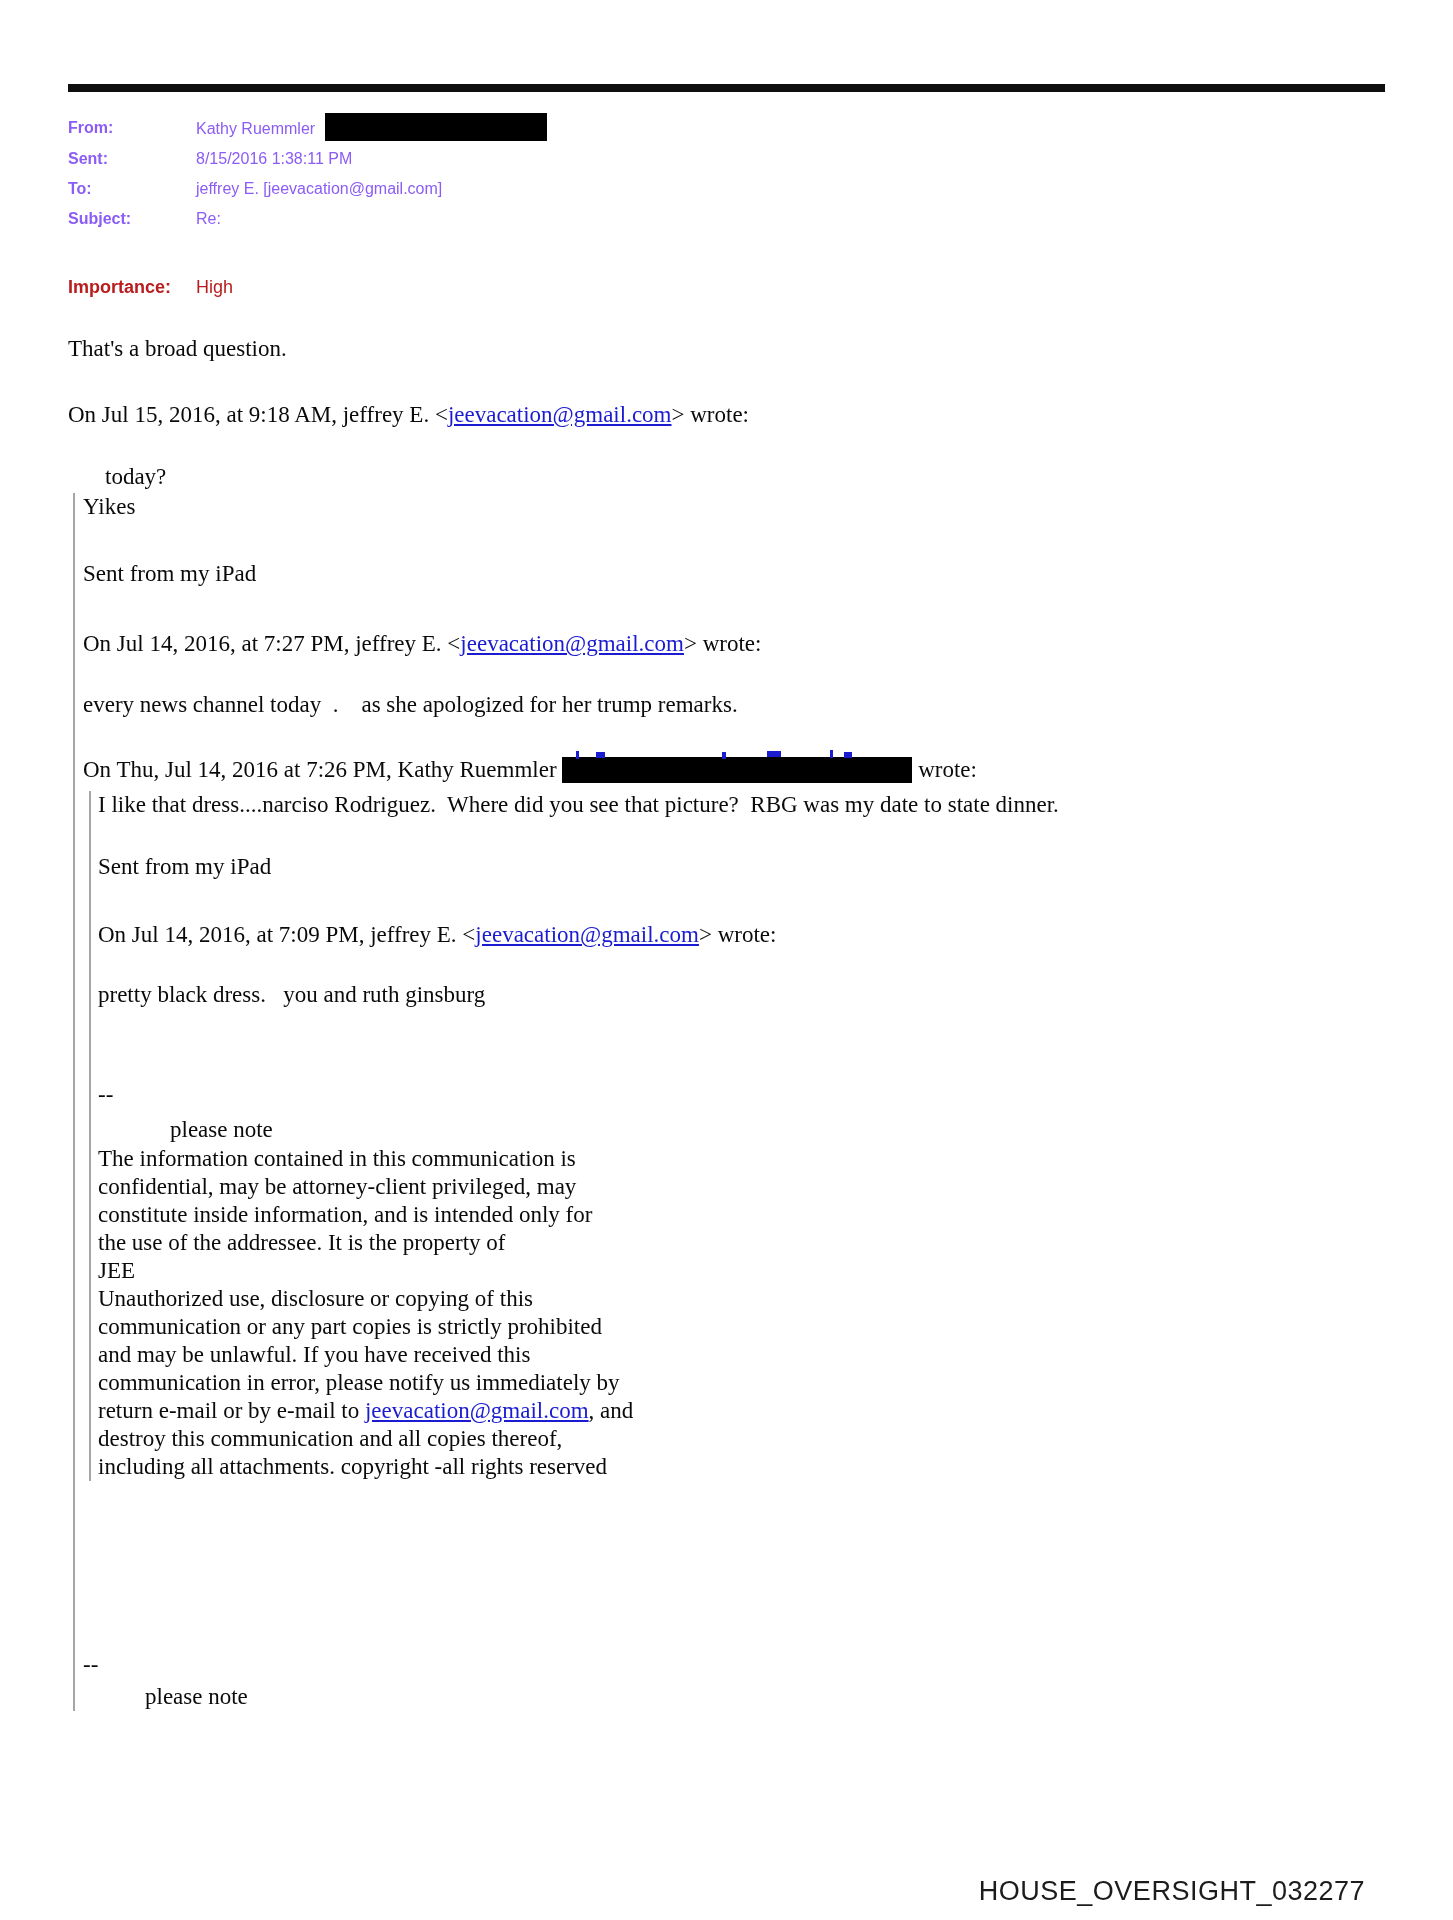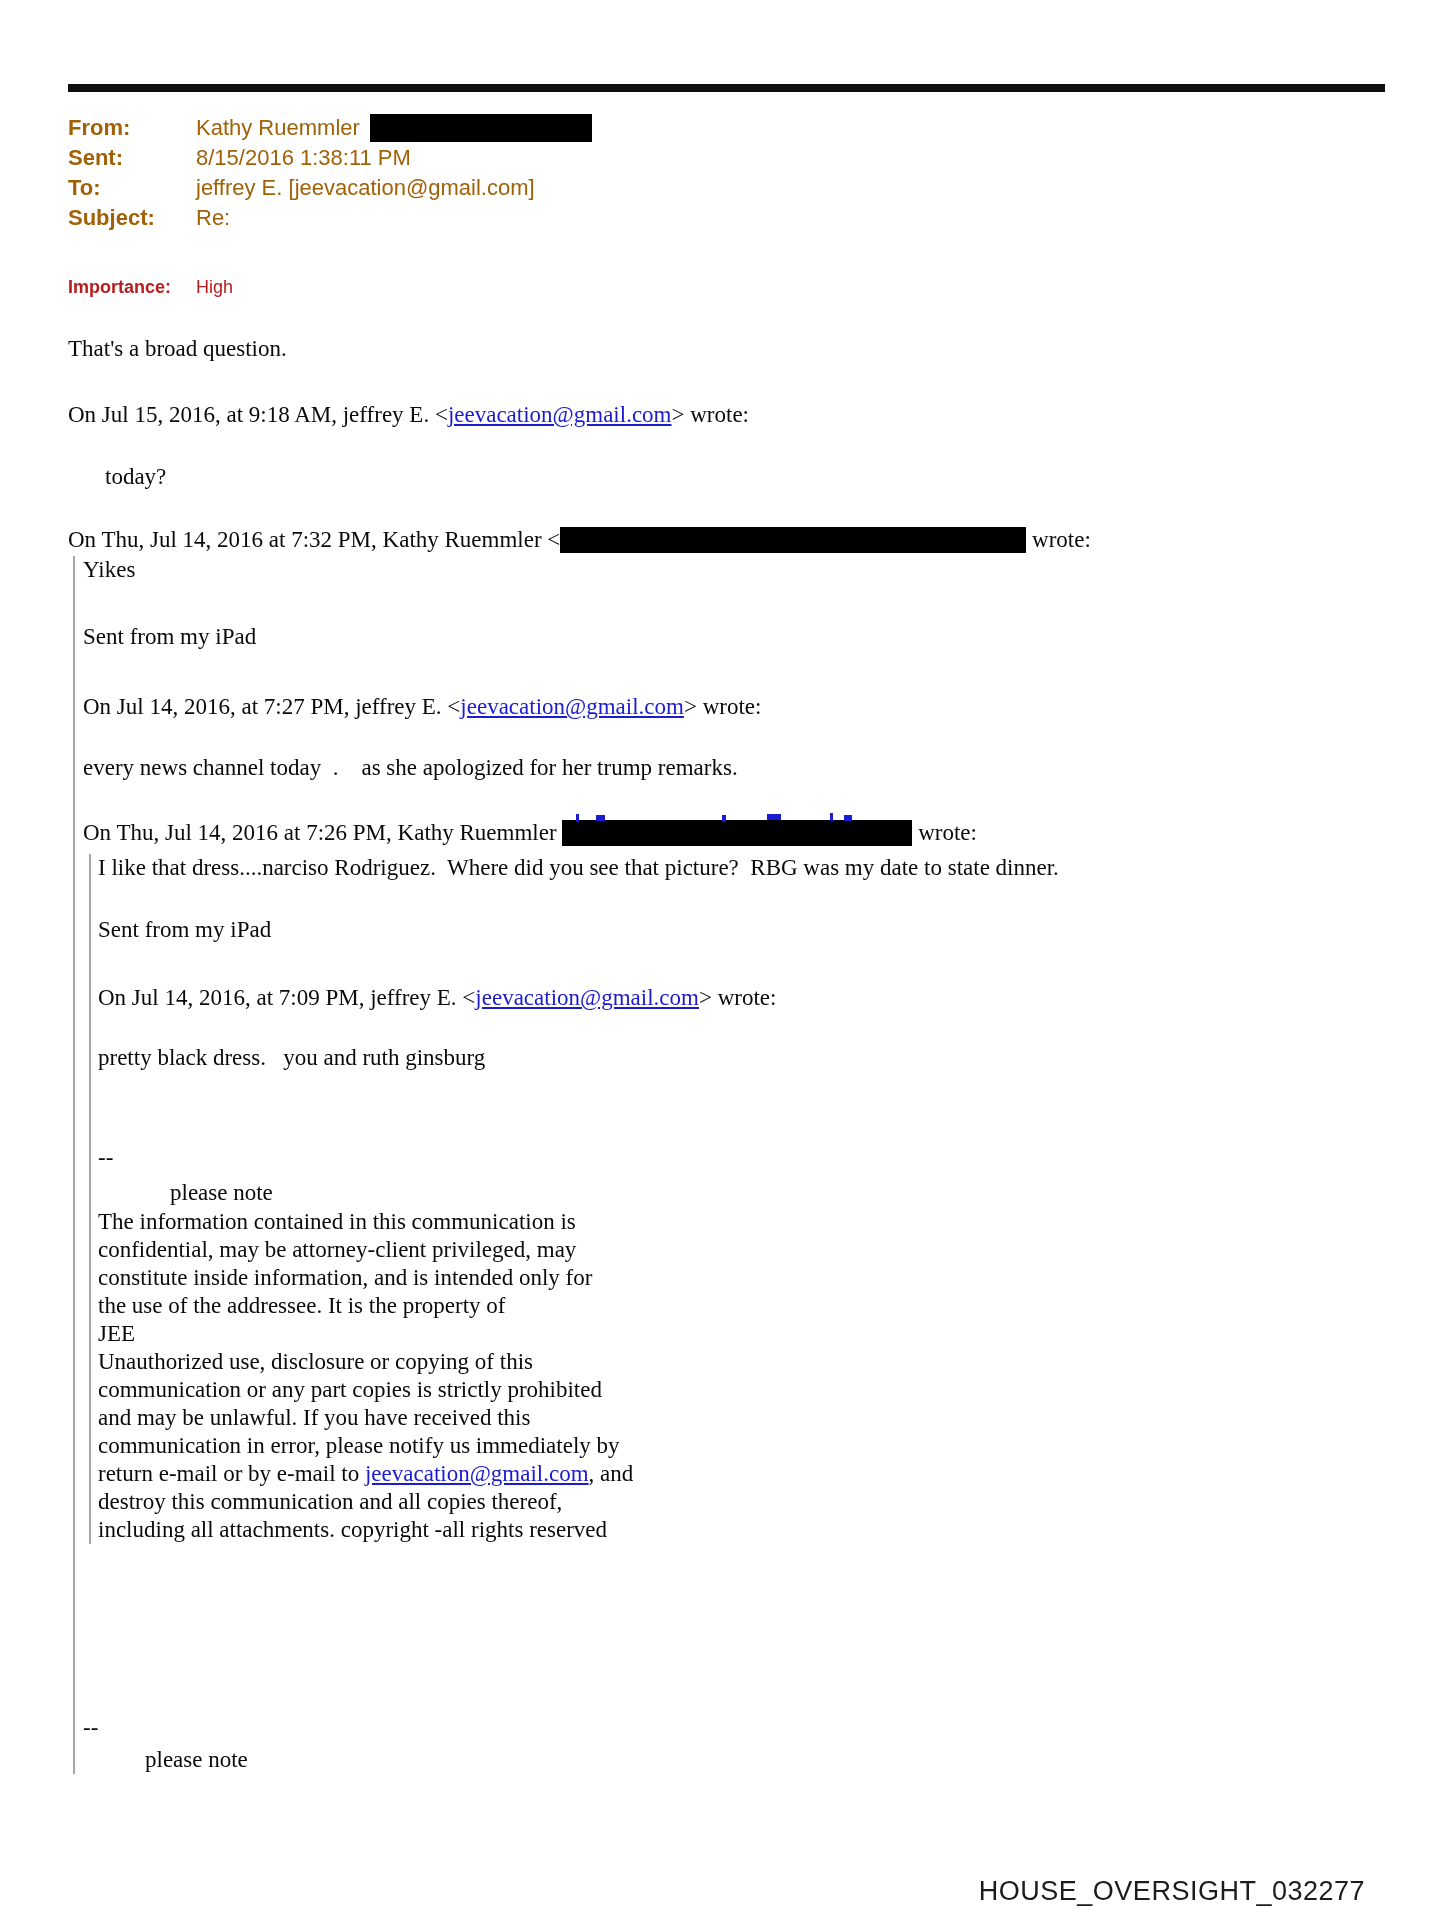--- a/index.html
+++ b/index.html
@@ -12,21 +12,21 @@
     color:#0a0a0a;
     font-family:"Liberation Serif", serif;
   }
   .rule{
     position:absolute;left:68px;top:84px;
     width:1317px;height:8px;background:#0f0f0f;
   }
   .headerblock{
     position:absolute;left:68px;top:113px;
     font-family:"Liberation Sans", sans-serif;
-    font-size:22px;line-height:30px;color:#a16207;
+    font-size:16px;line-height:30px;color:#8b5cf6;
   }
   .hrow{display:flex;}
   .hlabel{font-weight:bold;width:128px;flex:0 0 128px;}
   .hvalue{white-space:pre;}
   .redact{
     display:inline-block;background:#000;
     vertical-align:-7px;
   }
   .redact.hdr{width:222px;height:28px;margin-left:10px;}
   .importance{
@@ -97,21 +97,20 @@
   </div>
 
   <div class="bodytext">
 
     <div class="line" style="margin-top:27px;">That's a broad question.</div>
 
     <div class="line" style="margin-top:38px;"><span>On Jul 15, 2016, at 9:18 AM, jeffrey E. &lt;</span><a class="maillink">jeevacation@gmail.com</a><span>&gt; wrote:</span></div>
 
     <div class="line" style="margin-top:34px;margin-left:37px;">today?</div>
 
-    <div class="line" style="margin-top:35px;"><span>On Thu, Jul 14, 2016 at 7:32 PM, Kathy Ruemmler &lt;</span><span class="redact inline1"></span><span> wrote:</span></div>
 
     <div class="bq1" style="margin-top:2px;">
 
       <div class="line">Yikes</div>
 
       <div class="line" style="margin-top:39px;">Sent from my iPad</div>
 
       <div class="line" style="margin-top:42px;"><span>On Jul 14, 2016, at 7:27 PM, jeffrey E. &lt;</span><a class="maillink">jeevacation@gmail.com</a><span>&gt; wrote:</span></div>
 
       <div class="line" style="margin-top:33px;">every news channel today  .    as she apologized for her trump remarks.</div>

